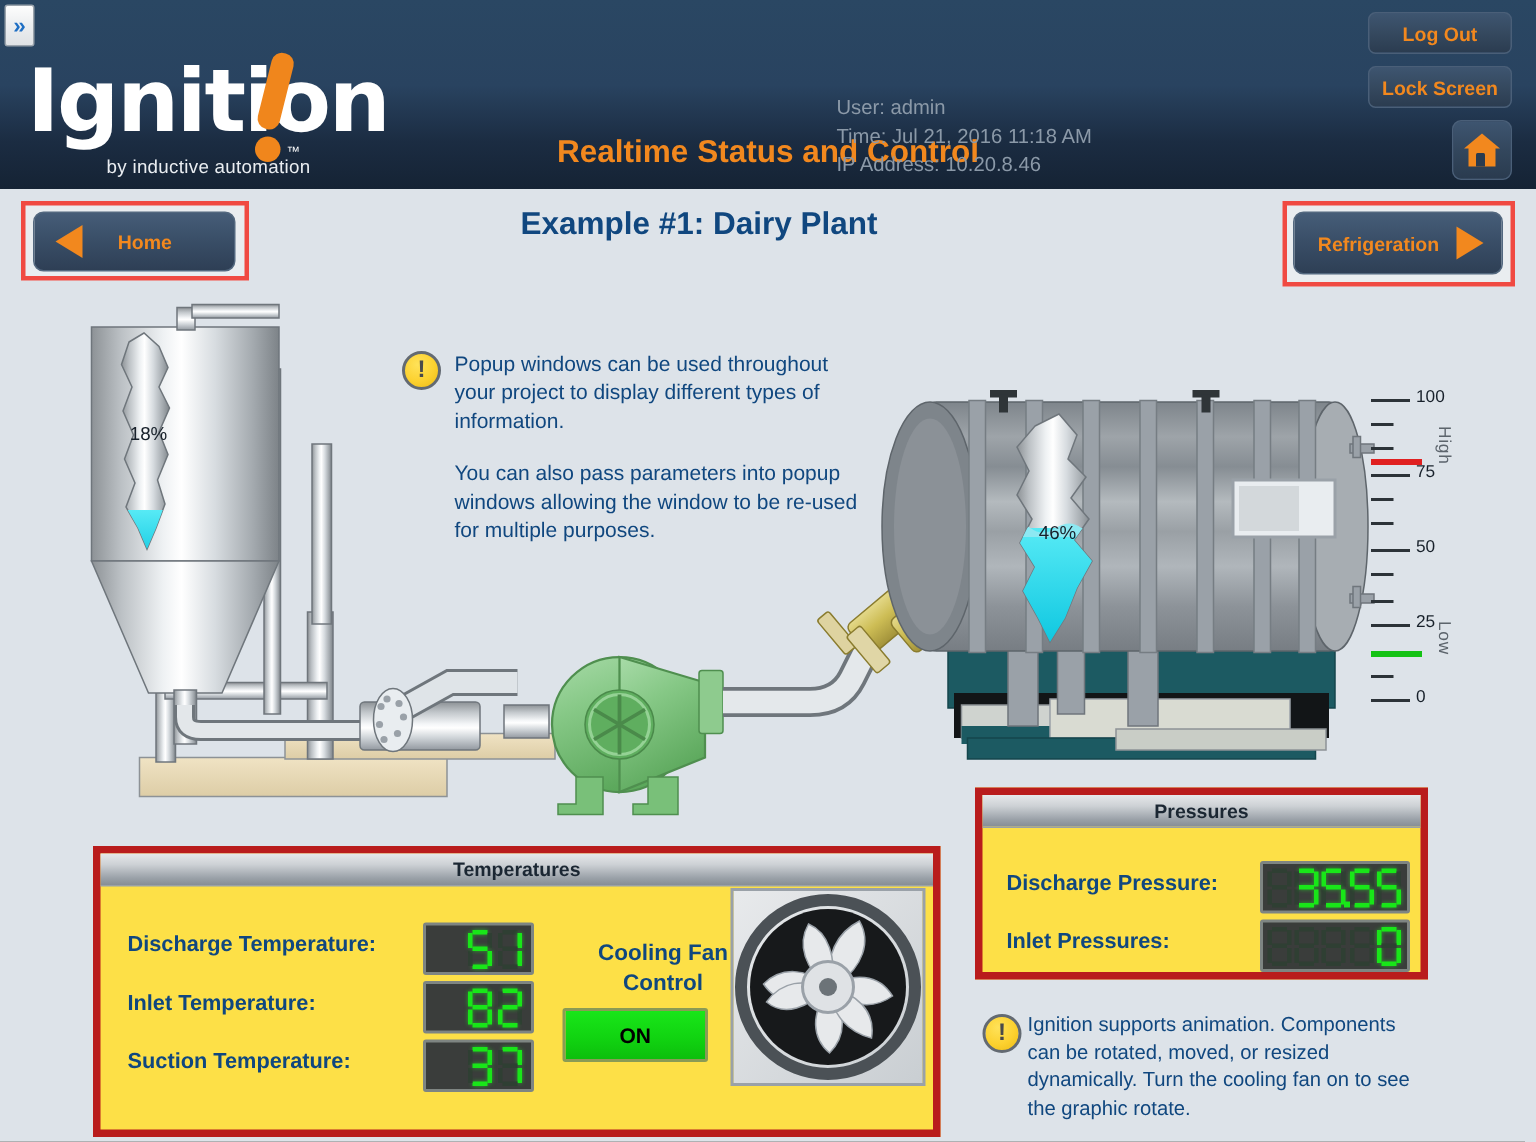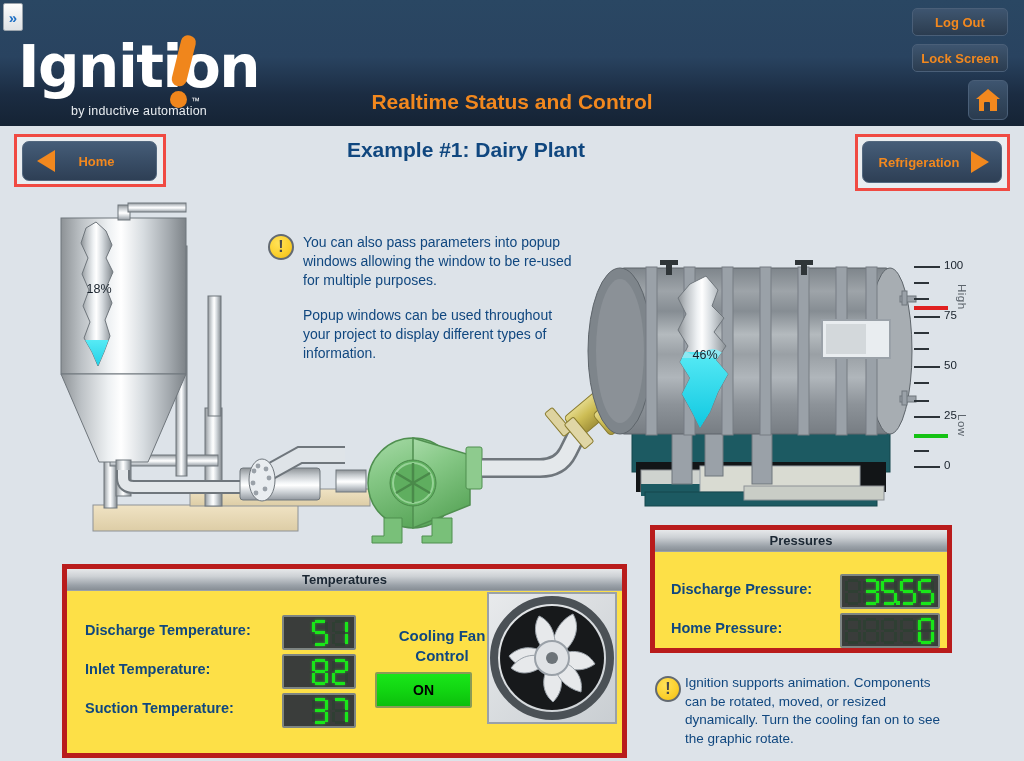--- a/index.html
+++ b/index.html
@@ -225,20 +225,25 @@
     <div class="logo">
       <div class="word">Ignition</div>
       <div class="bang-stroke"></div>
       <div class="bang-dot"></div>
       <div class="tm">™</div>
       <div class="tagline">by inductive automation</div>
     </div>
 
     <div class="app-title">Realtime Status and Control</div>
 
+    <div class="userinfo">
+      <div>User: admin</div>
+      <div>Time: Jul 21, 2016 11:18 AM</div>
+      <div>IP Address: 10.20.8.46</div>
+    </div>
 
     <div class="hdr-btn" id="logout-btn">Log Out</div>
     <div class="hdr-btn" id="lock-btn">Lock Screen</div>
     <div class="hdr-btn" id="home-icon-btn">
       <div class="house">
         <div class="roof"></div>
           <div class="body"></div>
           <div class="door"></div>
       </div>
     </div>
@@ -255,22 +260,22 @@
     <div class="nav-btn" id="refrig-btn">
       <span class="lbl">Refrigeration</span>
       <div class="tri-right"></div>
     </div>
   </div>
 
   <div class="page-title">Example #1: Dairy Plant</div>
 
   <div class="note-icon" id="instr-icon">!</div>
   <div class="instr-text">
+    <p>Popup windows can be used throughout your project to display different types of information.</p>
     <p>You can also pass parameters into popup windows allowing the window to be re-used for multiple purposes.</p>
-    <p>Popup windows can be used throughout your project to display different types of information.</p>
   </div>
 
   <svg id="pid" width="1024" height="761" style="position:absolute;left:0;top:0;pointer-events:none">
     <defs>
       <linearGradient id="gMetalV" x1="0" y1="0" x2="1" y2="0">
         <stop offset="0%" stop-color="#8d9296"></stop>
           <stop offset="16%" stop-color="#bcc1c5"></stop>
         <stop offset="38%" stop-color="#eef1f3"></stop>
           <stop offset="48%" stop-color="#ffffff"></stop>
         <stop offset="66%" stop-color="#d7dce0"></stop>
@@ -557,21 +562,21 @@
         <path d="M63,64 C50,78 34,84 22,74 C32,60 48,58 61,66 Z"></path>
       </g>
       <circle cx="63" cy="64" r="17" fill="#dfe2e5" stroke="#9aa1a8" stroke-width="2"></circle>
       <circle cx="63" cy="64" r="6" fill="#6c7378"></circle>
     </svg>
   </div>
 
   <div class="panel" id="press-panel">
     <div class="panel-head">Pressures</div>
     <div class="row-label" style="left:16px; top:51px;">Discharge Pressure:</div>
-    <div class="row-label" style="left:16px; top:90px;">Home Pressure:</div>
+    <div class="row-label" style="left:16px; top:90px;">Inlet Pressures:</div>
     <div class="led" id="led-p0" style="left:185px; top:44px; width:100px; height:35px;">
         <div class="digit">
           <div class="seg sA"></div>
           <div class="seg sB"></div>
           <div class="seg sC"></div>
           <div class="seg sD"></div>
           <div class="seg sE"></div>
           <div class="seg sF"></div>
           <div class="seg sG"></div>
         </div>

